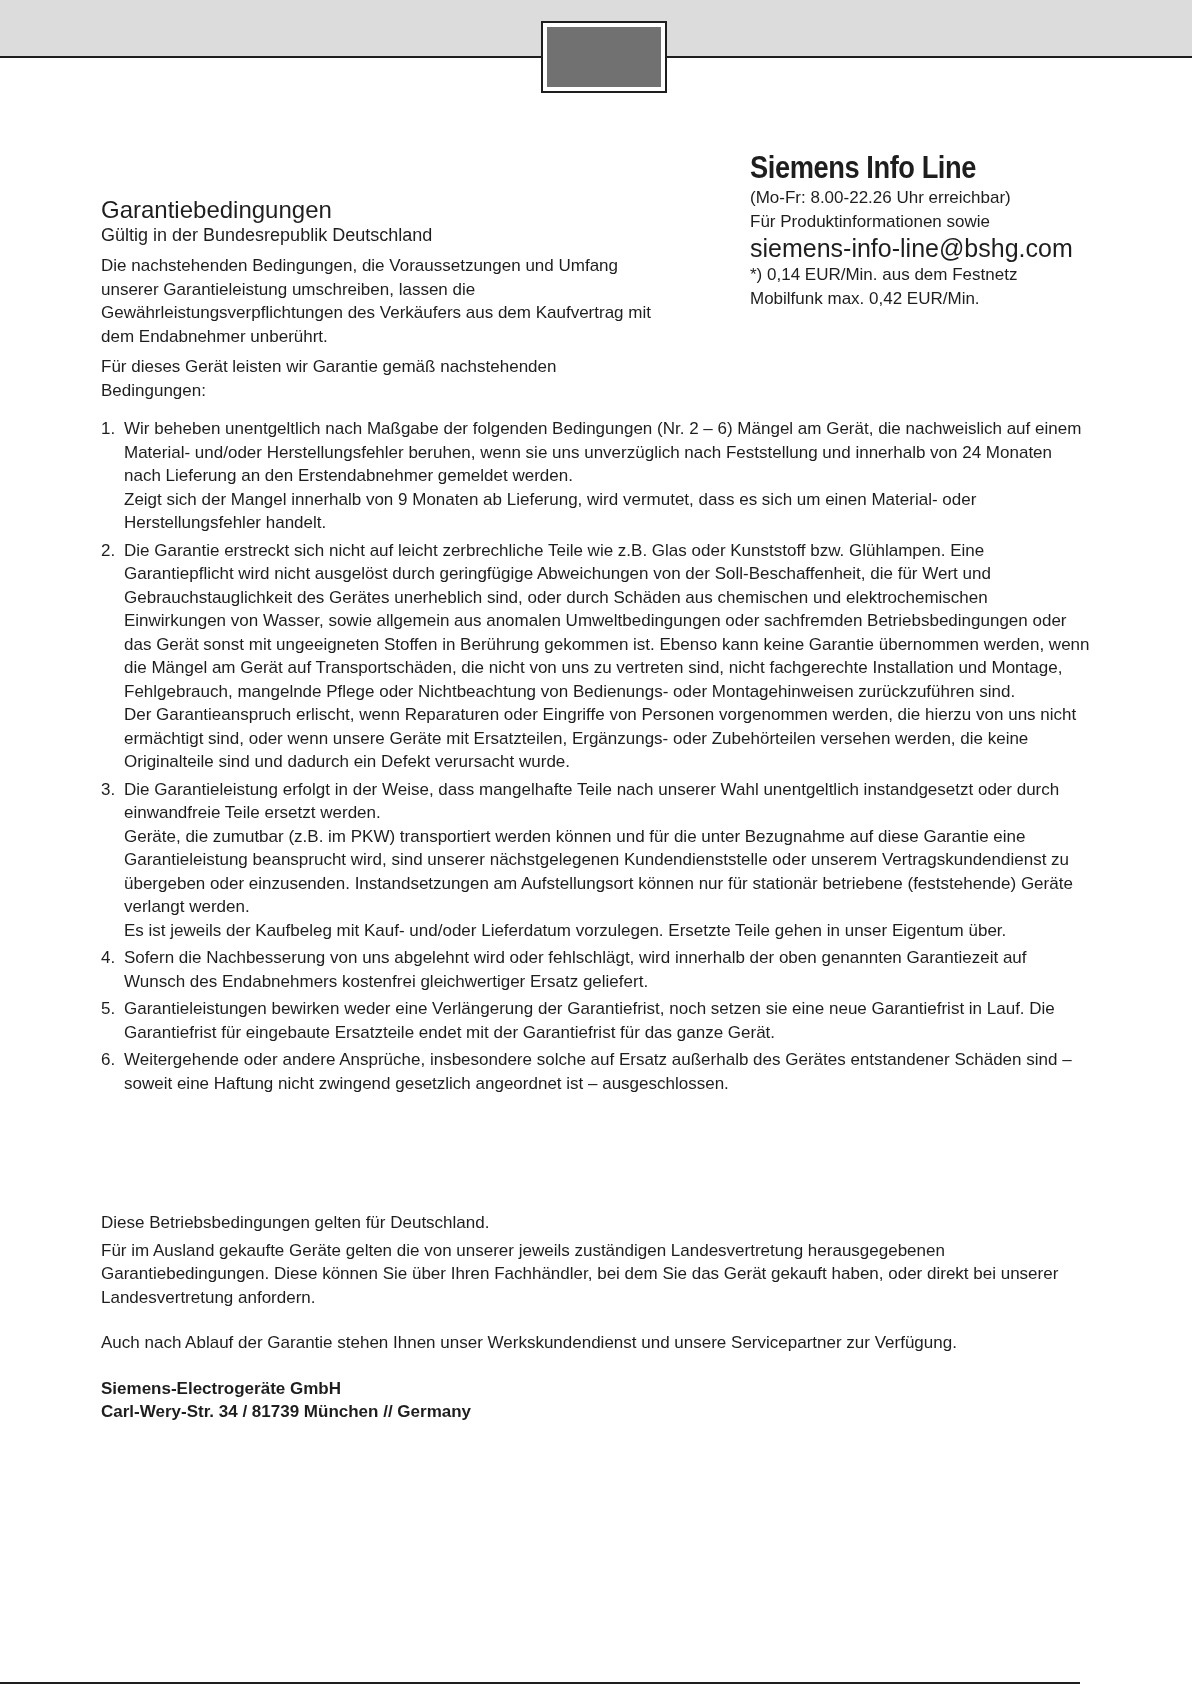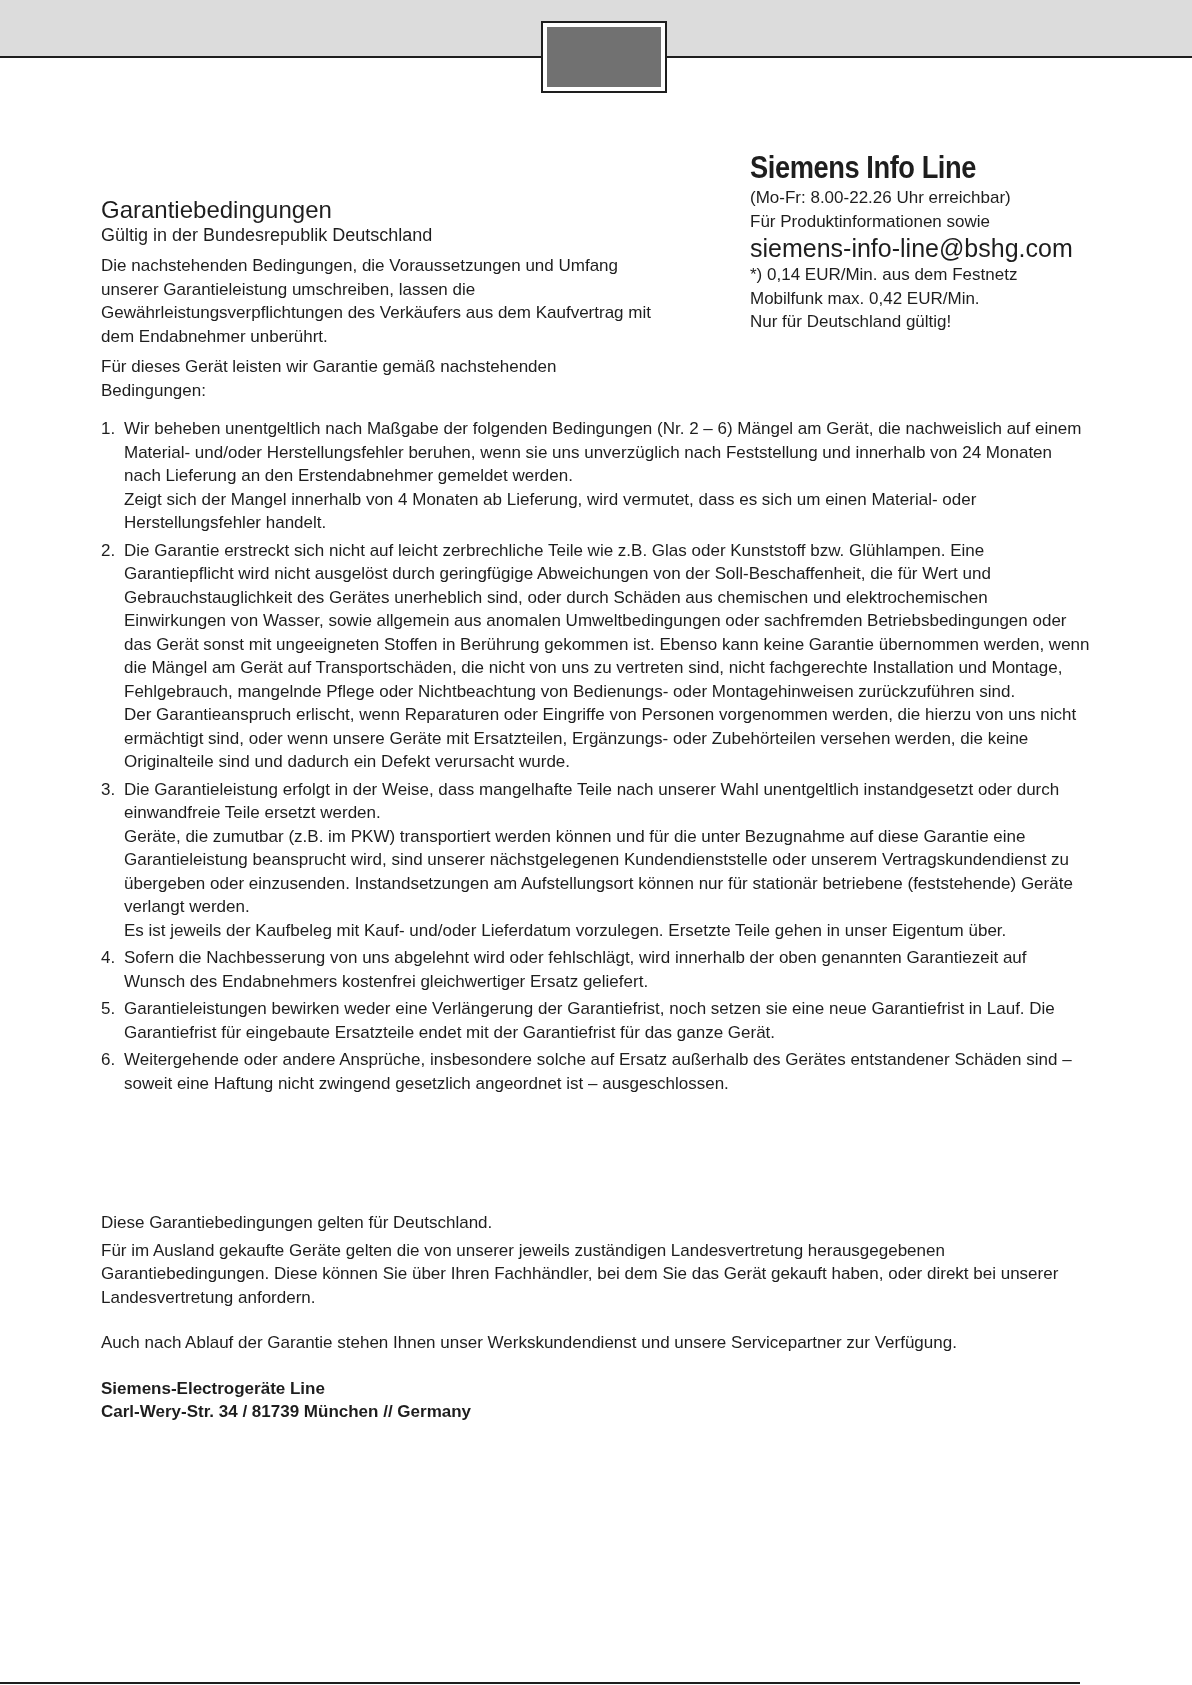--- a/index.html
+++ b/index.html
@@ -48,28 +48,27 @@
   <p class="para">Für dieses Gerät leisten wir Garantie gemäß nachstehenden Bedingungen:</p>
 </div>
 
 <div class="info">
   <div class="info-title">Siemens Info Line</div>
   <div class="info-line">(Mo-Fr: 8.00-22.26 Uhr erreichbar)</div>
   <div class="info-line">Für Produktinformationen sowie</div>
   <div class="email">siemens-info-line@bshg.com</div>
   <div class="info-line">*) 0,14 EUR/Min. aus dem Festnetz</div>
   <div class="info-line">Mobilfunk max. 0,42 EUR/Min.</div>
-  <div class="info-line">Nur für Deutschland gültig!</div>
 </div>
 
 <ul class="list" id="conditions">
     <li>
       <span class="num">1.</span>
       <p>Wir beheben unentgeltlich nach Maßgabe der folgenden Bedingungen (Nr. 2 – 6) Mängel am Gerät, die nachweislich auf einem Material- und/oder Herstellungsfehler beruhen, wenn sie uns unverzüglich nach Feststellung und innerhalb von 24 Monaten nach Lieferung an den Erstendabnehmer gemeldet werden.</p>
-      <p>Zeigt sich der Mangel innerhalb von 4 Monaten ab Lieferung, wird vermutet, dass es sich um einen Material- oder Herstellungsfehler handelt.</p>
+      <p>Zeigt sich der Mangel innerhalb von 9 Monaten ab Lieferung, wird vermutet, dass es sich um einen Material- oder Herstellungsfehler handelt.</p>
     </li>
     <li>
       <span class="num">2.</span>
       <p>Die Garantie erstreckt sich nicht auf leicht zerbrechliche Teile wie z.B. Glas oder Kunststoff bzw. Glühlampen. Eine Garantiepflicht wird nicht ausgelöst durch geringfügige Abweichungen von der Soll-Beschaffenheit, die für Wert und Gebrauchstauglichkeit des Gerätes unerheblich sind, oder durch Schäden aus chemischen und elektrochemischen Einwirkungen von Wasser, sowie allgemein aus anomalen Umweltbedingungen oder sachfremden Betriebsbedingungen oder das Gerät sonst mit ungeeigneten Stoffen in Berührung gekommen ist. Ebenso kann keine Garantie übernommen werden, wenn die Mängel am Gerät auf Transportschäden, die nicht von uns zu vertreten sind, nicht fachgerechte Installation und Montage, Fehlgebrauch, mangelnde Pflege oder Nichtbeachtung von Bedienungs- oder Montagehinweisen zurückzuführen sind.</p>
       <p>Der Garantieanspruch erlischt, wenn Reparaturen oder Eingriffe von Personen vorgenommen werden, die hierzu von uns nicht ermächtigt sind, oder wenn unsere Geräte mit Ersatzteilen, Ergänzungs- oder Zubehörteilen versehen werden, die keine Originalteile sind und dadurch ein Defekt verursacht wurde.</p>
     </li>
     <li>
       <span class="num">3.</span>
       <p>Die Garantieleistung erfolgt in der Weise, dass mangelhafte Teile nach unserer Wahl unentgeltlich instandgesetzt oder durch einwandfreie Teile ersetzt werden.</p>
       <p>Geräte, die zumutbar (z.B. im PKW) transportiert werden können und für die unter Bezugnahme auf diese Garantie eine Garantieleistung beansprucht wird, sind unserer nächstgelegenen Kundendienststelle oder unserem Vertragskundendienst zu übergeben oder einzusenden. Instandsetzungen am Aufstellungsort können nur für stationär betriebene (feststehende) Geräte verlangt werden.</p>
@@ -83,23 +82,23 @@
       <span class="num">5.</span>
       <p>Garantieleistungen bewirken weder eine Verlängerung der Garantiefrist, noch setzen sie eine neue Garantiefrist in Lauf. Die Garantiefrist für eingebaute Ersatzteile endet mit der Garantiefrist für das ganze Gerät.</p>
     </li>
     <li>
       <span class="num">6.</span>
       <p>Weitergehende oder andere Ansprüche, insbesondere solche auf Ersatz außerhalb des Gerätes entstandener Schäden sind – soweit eine Haftung nicht zwingend gesetzlich angeordnet ist – ausgeschlossen.</p>
     </li>
   </ul>
 
 <div class="footer">
-  <p>Diese Garantiebedingungen gelten für Deutschland.</p>
+  <p>Diese Betriebsbedingungen gelten für Deutschland.</p>
   <div class="gap-s"></div>
   <p>Für im Ausland gekaufte Geräte gelten die von unserer jeweils zuständigen Landesvertretung herausgegebenen Garantiebedingungen. Diese können Sie über Ihren Fachhändler, bei dem Sie das Gerät gekauft haben, oder direkt bei unserer Landesvertretung anfordern.</p>
   <div class="gap-l"></div>
   <p>Auch nach Ablauf der Garantie stehen Ihnen unser Werkskundendienst und unsere Servicepartner zur Verfügung.</p>
   <div class="gap-l"></div>
-  <p class="bold">Siemens-Electrogeräte Line</p>
+  <p class="bold">Siemens-Electrogeräte GmbH</p>
   <p class="bold">Carl-Wery-Str. 34 / 81739 München // Germany</p>
 </div>
 
 <div class="bottom-line"></div>
 
 </body></html>

